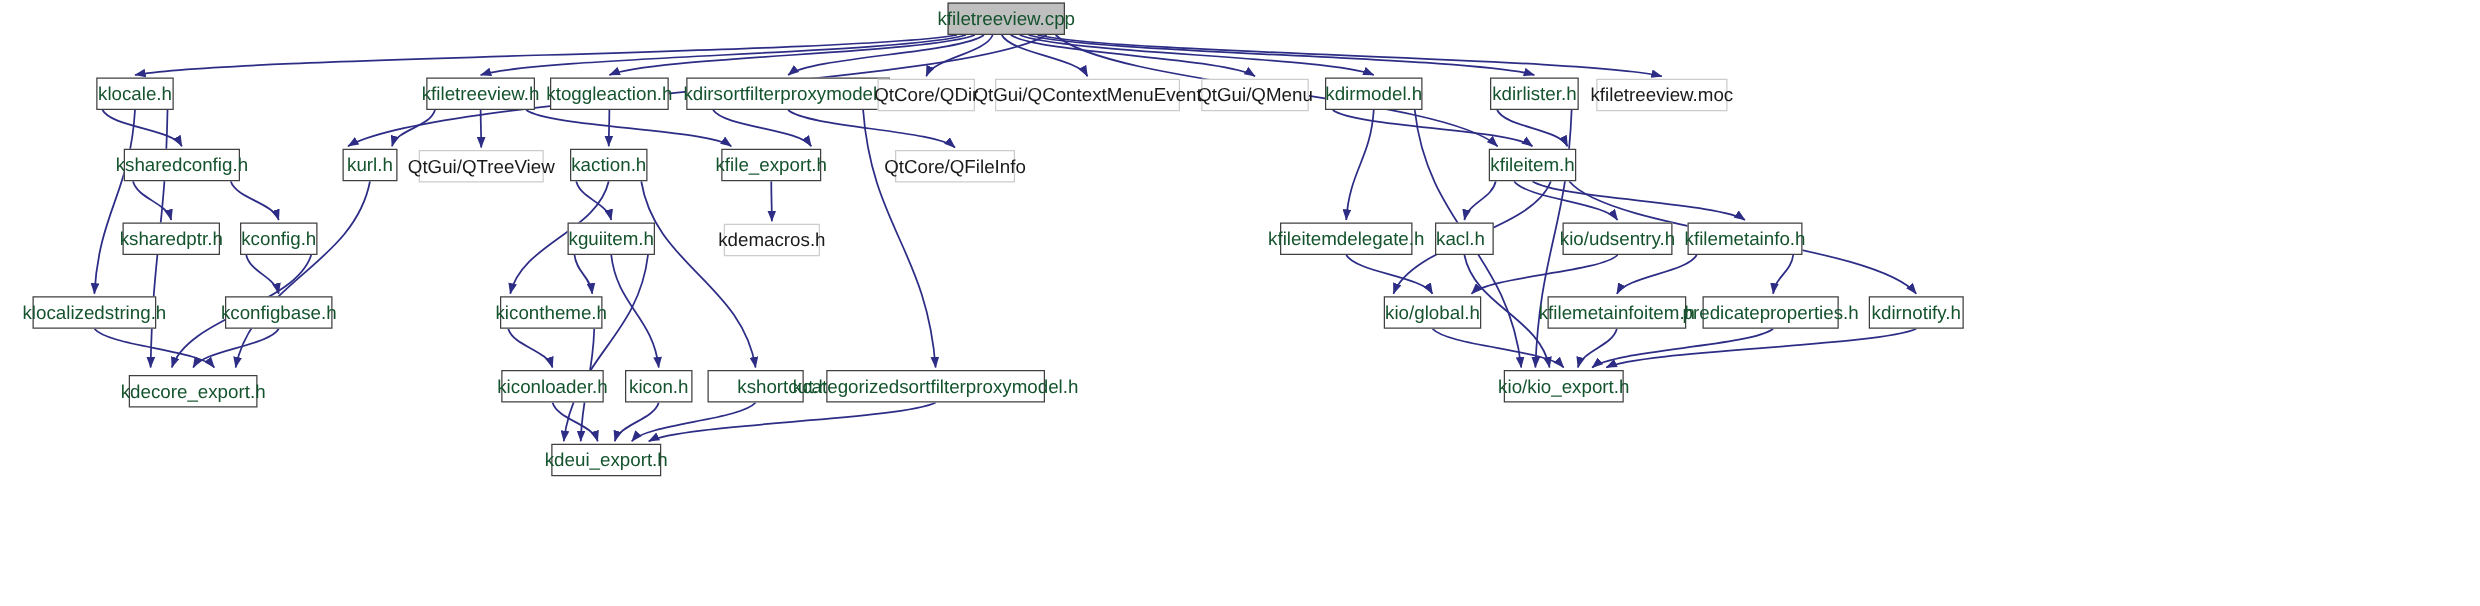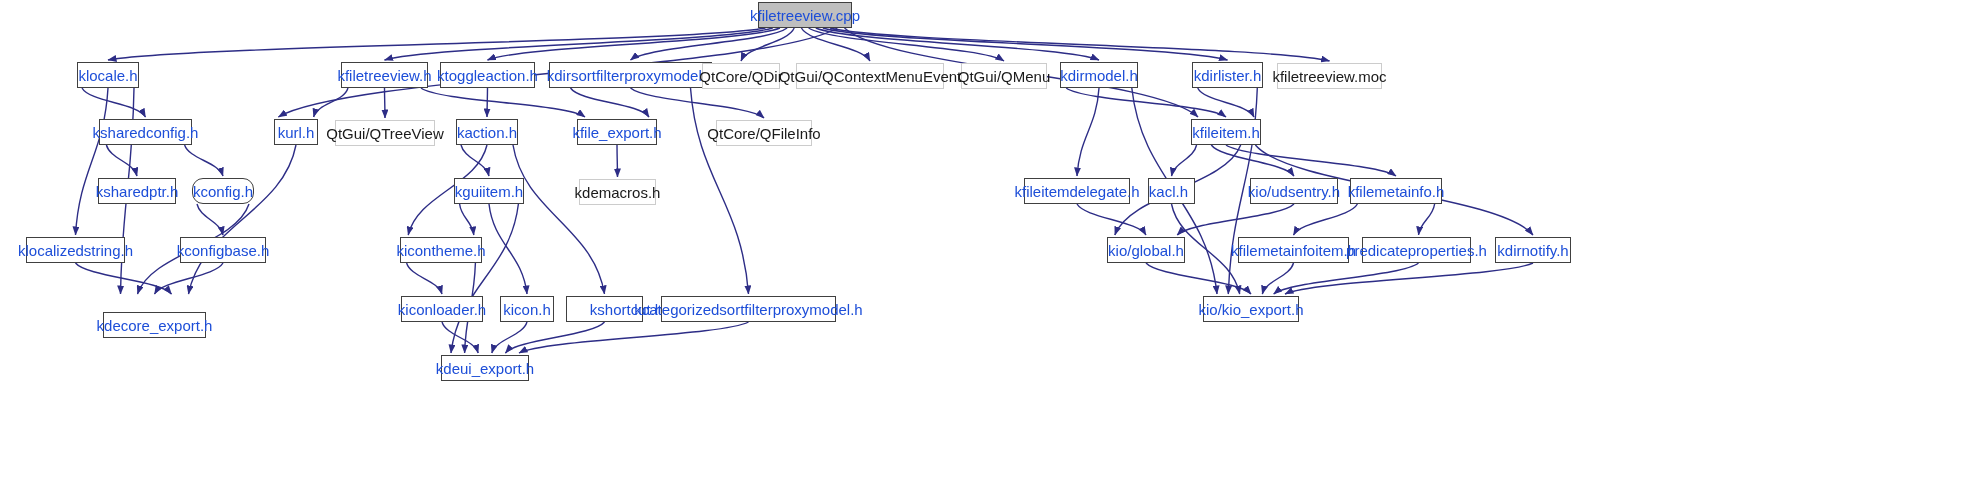--- a/index.html
+++ b/index.html
@@ -26,21 +26,21 @@
   .node {
     position: absolute;
     box-sizing: border-box;
     display: flex;
     align-items: center;
     justify-content: center;
     height: 26px;
     font-size: 15px;
     line-height: 1;
     white-space: nowrap;
-    color: #1d4ed8;
+    color: #14532d;
     background: #ffffff;
     border: 1px solid #000000;
   }
   .node.root {
     background: #bfbfbf;
     border: 1px solid #404040;
   }
   .node.internal {
     background: #ffffff;
     border: 1px solid #404040;
@@ -180,21 +180,21 @@
       </div>
       <div class="node external" style="left: 716px; top: 120px; width: 96px;">
         <span class="node-label">QtCore/QFileInfo</span>
       </div>
       <div class="node internal" style="left: 1191px; top: 119px; width: 70px;">
         <span class="node-label">kfileitem.h</span>
       </div>
       <div class="node internal" style="left: 98px; top: 178px; width: 78px;">
         <span class="node-label">ksharedptr.h</span>
       </div>
-      <div class="node internal" style="left: 192px; top: 178px; width: 62px; border-radius: 11px;">
+      <div class="node internal" style="left: 192px; top: 178px; width: 62px;">
         <span class="node-label">kconfig.h</span>
       </div>
       <div class="node internal" style="left: 454px; top: 178px; width: 70px;">
         <span class="node-label">kguiitem.h</span>
       </div>
       <div class="node external" style="left: 579px; top: 179px; width: 77px;">
         <span class="node-label">kdemacros.h</span>
       </div>
       <div class="node internal" style="left: 1024px; top: 178px; width: 106px;">
         <span class="node-label">kfileitemdelegate.h</span>
@@ -222,21 +222,21 @@
       </div>
       <div class="node internal" style="left: 1238px; top: 237px; width: 111px;">
         <span class="node-label">kfilemetainfoitem.h</span>
       </div>
       <div class="node internal" style="left: 1362px; top: 237px; width: 109px;">
         <span class="node-label">predicateproperties.h</span>
       </div>
       <div class="node internal" style="left: 1495px; top: 237px; width: 76px;">
         <span class="node-label">kdirnotify.h</span>
       </div>
-      <div class="node internal" style="left: 103px; top: 312px; width: 103px;">
+      <div class="node internal" style="left: 103px; top: 300px; width: 103px;">
         <span class="node-label">kdecore_export.h</span>
       </div>
       <div class="node internal" style="left: 401px; top: 296px; width: 82px;">
         <span class="node-label">kiconloader.h</span>
       </div>
       <div class="node internal" style="left: 500px; top: 296px; width: 54px;">
         <span class="node-label">kicon.h</span>
       </div>
       <div class="node internal" style="left: 566px; top: 296px; width: 77px; padding-left: 44px;">
         <span class="node-label">kshortcut.h</span>

